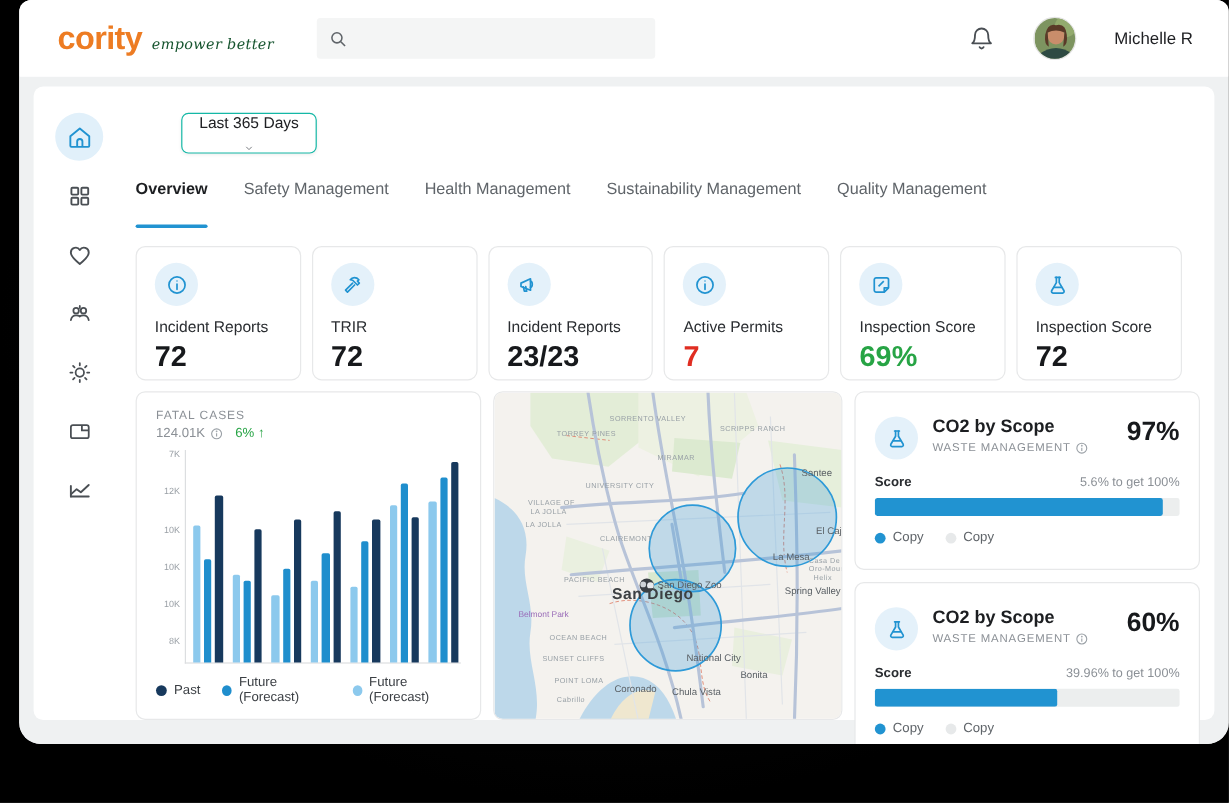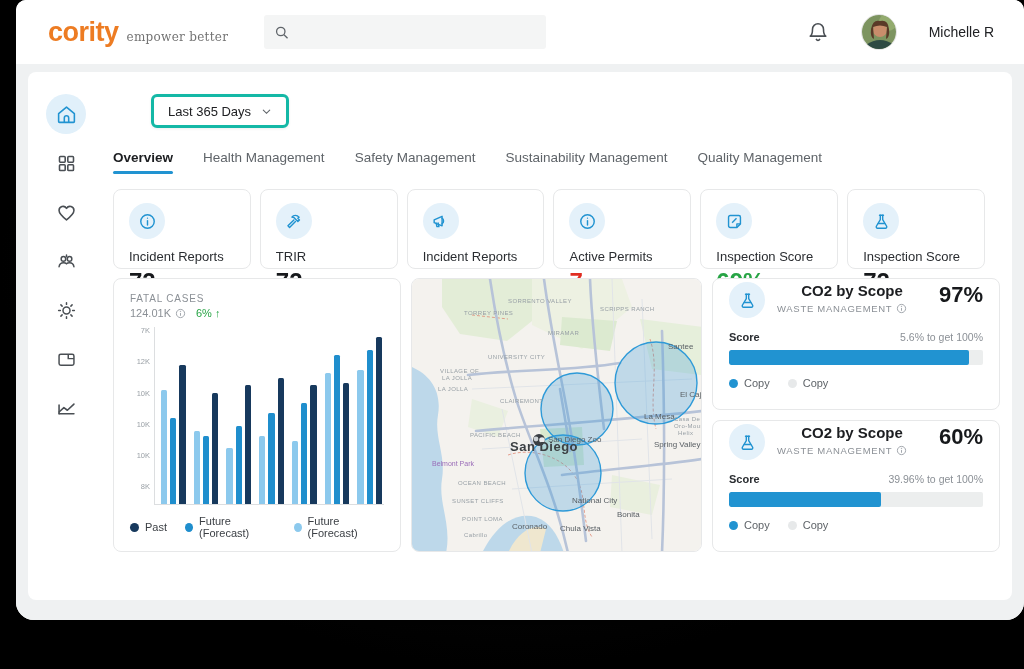--- a/index.html
+++ b/index.html
@@ -7,21 +7,21 @@
   body { font-family:"Liberation Sans","DejaVu Sans",sans-serif; background:#000; position:relative; overflow:hidden; }
   .stage { position:absolute; inset:0; background:radial-gradient(ellipse at 50% 40%, #111 0%, #000 75%); }
 
   .sheet { position:absolute; left:16px; top:0; width:1008px; height:620px; background:#fff;
            border-radius:10px 10px 18px 18px; box-shadow:0 6px 40px rgba(0,0,0,.65); overflow:hidden; }
 
   
   .topbar { position:absolute; left:0; top:0; right:0; height:64px; background:#fff; display:flex; align-items:center; }
   .logo-wrap { display:flex; align-items:baseline; margin-left:32px; }
   .logo { font-size:27px; font-weight:700; color:#ED7C23; letter-spacing:-0.5px; }
-  .tagline { font-family:"DejaVu Serif","Liberation Serif",serif; font-size:12px; color:#737373; margin-left:8px; letter-spacing:0.3px; }
+  .tagline { font-family:"DejaVu Serif","Liberation Serif",serif; font-style:italic; font-size:12px; color:#14532d; margin-left:8px; letter-spacing:0.3px; }
   .search { position:absolute; left:248px; top:15px; width:282px; height:34px; background:#f4f5f5; border-radius:3px; display:flex; align-items:center; padding:0 10px; }
   .search input { border:none; background:transparent; outline:none; font-size:13px; color:#3c4043; width:100%; margin-left:8px; }
   .top-right { position:absolute; right:30px; top:0; height:64px; display:flex; align-items:center; gap:32px; }
   .bell { width:22px; height:22px; color:#4a4f54; cursor:pointer; }
   .avatar { width:36px; height:36px; border-radius:50%; overflow:hidden; border:1px solid #e4e4e4; }
   .username { font-size:14px; color:#202124; }
 
   
   .app-body { position:absolute; left:0; top:64px; right:0; bottom:0; background:#eff1f2; }
   .panel { position:absolute; left:12px; right:12px; top:8px; height:528px; background:#fff; border-radius:8px; }
@@ -29,32 +29,32 @@
   
   .side { position:absolute; left:0; top:0; bottom:0; width:76px; padding-top:22px; display:flex; flex-direction:column; align-items:center; gap:9px; }
   .side-item { width:40px; height:40px; border-radius:50%; display:flex; align-items:center; justify-content:center; color:#4a4f54; cursor:pointer; }
   .side-item.active { background:#e1f0fa; color:#2193D1; }
   .side-item svg { width:21px; height:21px; }
 
   
   .content { position:absolute; left:85px; right:27px; top:0; bottom:0; }
   .title-row { display:flex; align-items:center; margin-top:22px; }
   .page-title { font-size:25px; font-weight:700; color:#17191c; letter-spacing:-0.2px; }
-  .date-filter { margin-left:38px; height:34px; padding:0 14px; background:#fff; border:3px solid #14b8a6;
+  .date-filter { margin-left:38px; height:34px; padding:0 14px; background:#fff; border:1px solid #14b8a6;
                  border-radius:6px; box-shadow:0 1px 3px rgba(0,0,0,.07); display:flex; align-items:center; gap:10px;
-                 font-size:13px; color:#202124; cursor:pointer; }
+                 font-size:13px; color:#202124; cursor:pointer;flex-direction:column; }
   .tabs { display:flex; gap:30px; margin-top:22px; }
-  .tab { font-size:13.5px; color:#5f6469; padding-bottom:9px; cursor:pointer; position:relative; }
+  .tab { font-size:13.5px; color:#5f6469; padding-bottom:25px; cursor:pointer; position:relative; }
   .tab.active { color:#1c1e21; font-weight:700; }
   .tab.active::after { content:""; position:absolute; left:0; right:0; bottom:0; height:3px; border-radius:3px; background:#2193D1; }
 
   
   .kpi-row { display:grid; grid-template-columns:repeat(6,1fr); gap:9px; margin-top:15px; }
   .card { background:#fff; border:1px solid #e7e8e9; border-radius:8px; }
-  .kpi { height:80px; padding:13px 15px; }
+  .kpi { height:112px; padding:13px 15px; }
   .icon-bubble { width:36px; height:36px; border-radius:50%; background:#e4f1fa; display:flex; align-items:center; justify-content:center; color:#2193D1; }
   .icon-bubble svg { width:19px; height:19px; }
   .kpi-label { font-size:13px; color:#2a2d31; margin-top:10px; white-space:nowrap; }
   .kpi-value { font-size:24px; font-weight:700; color:#17191c; margin-top:4px; }
   .kpi-value.red { color:#E02D21; } .kpi-value.green { color:#27A445; }
 
   
   .row2 { display:grid; grid-template-columns:288px 291px 288px; gap:10px; margin-top:9px; }
 
   
@@ -77,21 +77,21 @@
   
   .map-card { height:274px; overflow:hidden; padding:0; }
   .map-card svg { display:block; }
   .mlbl { fill:#98a0a6; font-size:6px; letter-spacing:0.4px; font-family:"Liberation Sans",sans-serif; }
   .mcity { fill:#5a6065; font-size:8px; }
   .mbig { fill:#3c4043; font-size:13px; font-weight:700; letter-spacing:0.5px; }
   .mpoi { fill:#9a6db8; font-size:7px; }
 
   
   .co2-col { display:flex; flex-direction:column; gap:10px; }
-  .co2 { padding:3px 16px; flex:1;text-align:center; }
+  .co2 { padding:20px 16px; flex:1; }
   .co2-head { display:flex; align-items:flex-start; gap:12px; }
   .co2-titles { flex:1; }
   .co2-title { font-size:15px; font-weight:700; color:#1c1e21; }
   .co2-sub { font-size:9.5px; letter-spacing:0.7px; color:#8b9096; margin-top:4px; display:flex; align-items:center; gap:4px; }
   .co2-value { font-size:22px; font-weight:700; color:#17191c; }
   .score-row { display:flex; justify-content:space-between; align-items:baseline; margin-top:13px; }
   .score-label { font-size:11px; font-weight:700; color:#2a2d31; }
   .score-hint { font-size:10.5px; color:#8b9096; }
   .track { height:15px; background:#eceeee; border-radius:2px; margin-top:7px; overflow:hidden; }
   .fill { height:100%; background:#2193D1; border-radius:2px; }
@@ -206,22 +206,22 @@
           <div class="date-filter">
             <span>Last 365 Days</span>
             <svg width="11" height="11" viewBox="0 0 24 24" fill="none" stroke="#5f6469" stroke-width="2.4" stroke-linecap="round">
                   <path d="M5 9 L12 16 L19 9"></path>
                 </svg>
           </div>
         </div>
 
         <div class="tabs" id="tabs">
               <div class="tab active">Overview</div>
+              <div class="tab">Safety Management</div>
               <div class="tab">Health Management</div>
-              <div class="tab">Safety Management</div>
               <div class="tab">Sustainability Management</div>
               <div class="tab">Quality Management</div>
             </div>
 
         <div class="kpi-row" id="kpis">
               <div class="card kpi">
                 <div class="icon-bubble">
                   <svg viewBox="0 0 24 24" fill="none" stroke="currentColor" stroke-width="1.8">
                     <circle cx="12" cy="12" r="8.5"></circle>
                     <path d="M12 11v5.5" stroke-linecap="round"></path>
@@ -243,20 +243,21 @@
               </div>
               <div class="card kpi">
                 <div class="icon-bubble">
                   <svg viewBox="0 0 24 24" fill="none" stroke="currentColor" stroke-width="1.8" stroke-linecap="round" stroke-linejoin="round">
                     <path d="M4 10 L14 5.5 V17.5 L4 13.5 Z"></path>
                     <path d="M14 8 C16.5 8.5 16.5 14 14 14.5"></path>
                     <path d="M6.5 14 L7.5 18.5 H10 L9 13.8"></path>
                   </svg>
                 </div>
                 <div class="kpi-label">Incident Reports</div>
+                <div class="kpi-value ">23/23</div>
               </div>
               <div class="card kpi">
                 <div class="icon-bubble">
                   <svg viewBox="0 0 24 24" fill="none" stroke="currentColor" stroke-width="1.8">
                     <circle cx="12" cy="12" r="8.5"></circle>
                     <path d="M12 11v5.5" stroke-linecap="round"></path>
                     <circle cx="12" cy="7.8" r="0.8" fill="currentColor" stroke="none"></circle>
                   </svg>
                 </div>
                 <div class="kpi-label">Active Permits</div>

